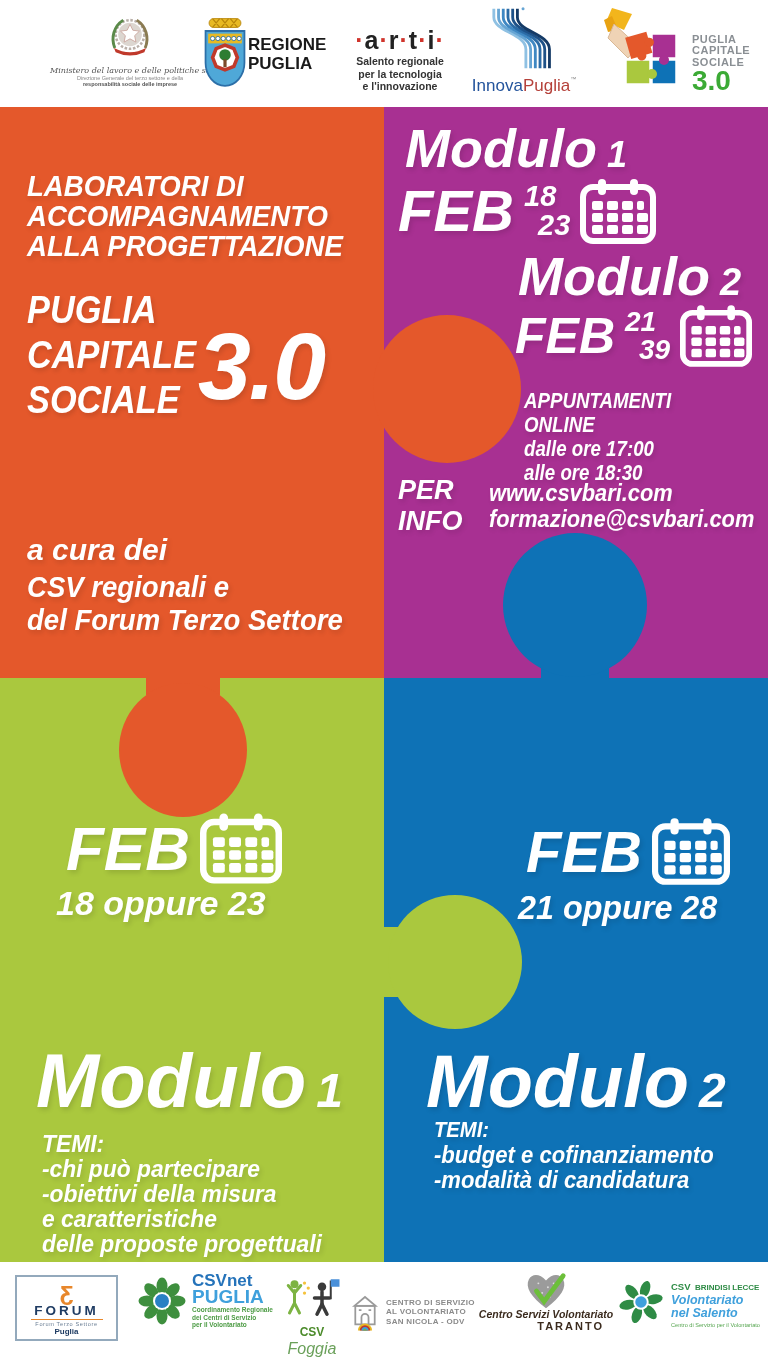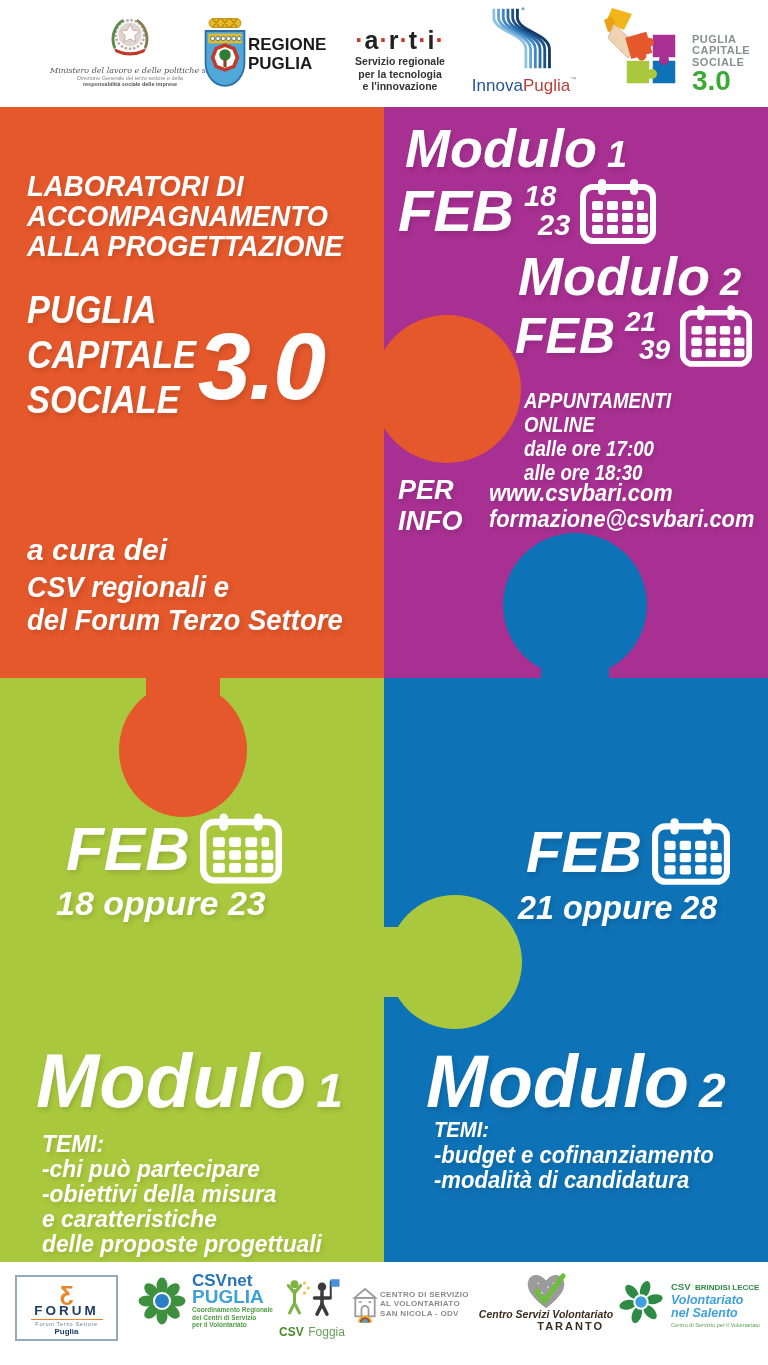--- a/index.html
+++ b/index.html
@@ -54,21 +54,21 @@
              align-items:center;justify-content:center;}
   .forum-mark{color:#E8872B;font-size:25px;line-height:23px;font-weight:bold;transform:scaleX(-1);}
   .forum-name{color:#1F3C63;font-size:13.5px;font-weight:bold;letter-spacing:3px;}
   .forum-line{width:72px;height:1px;background:#E8872B;margin:1px 0;}
   .forum-sub{color:#6B7F95;font-size:5.6px;letter-spacing:.6px;}
   .forum-reg{color:#1F3C63;font-size:8px;font-weight:bold;}
   .csvnet-brand{color:#2573BA;font-size:17px;font-weight:bold;line-height:13px;}
   .csvnet-reg{color:#3FA0DC;font-size:19px;font-weight:bold;line-height:19px;}
   .csvnet-sub{color:#4C9B44;font-size:6.5px;font-weight:bold;line-height:7.5px;}
   .fog-brand{color:#4C8B2B;font-size:12px;font-weight:bold;}
-  .fog-name{color:#6AA05A;font-size:12px;}
+  .fog-name{color:#6AA05A;font-size:16px;font-style:italic;}
   .sn-line{color:#8A8A8A;font-size:8px;font-weight:bold;line-height:9.5px;letter-spacing:.3px;}
   .tar-l1{color:#3B2B1E;font-size:10.5px;font-weight:bold;font-style:italic;}
   .tar-l2{color:#3B2B1E;font-size:11px;font-weight:bold;letter-spacing:2px;width:100%;text-align:right;padding-right:10px;box-sizing:border-box;}
   .sal-brand{color:#2E8B45;font-size:9.5px;font-weight:bold;}
   .sal-area{color:#2E8B45;font-size:8px;font-weight:bold;}
   .sal-blue{color:#3FA0DC;font-size:12.5px;font-weight:bold;font-style:italic;line-height:13px;}
   .sal-sub{color:#57A651;font-size:5.6px;margin-top:2px;}
 </style>
 </head>
 <body>
@@ -110,21 +110,21 @@
         <rect x="24.2" y="48" width="3.6" height="9" fill="#7B4A2B"></rect>
       </svg>
       <div>
         <div class="reg-name">REGIONE</div>
         <div class="reg-name">PUGLIA</div>
       </div>
     </div>
 
     <div class="logo" style="left:342px;top:26px;width:116px;text-align:center;">
       <div class="arti-brand"><span class="arti-dot">·</span><span>a</span><span class="arti-dot">·</span><span>r</span><span class="arti-dot">·</span><span>t</span><span class="arti-dot">·</span><span>i</span><span class="arti-dot">·</span></div>
-      <div class="arti-sub">Servizio regionale</div>
+      <div class="arti-sub">Salento regionale</div>
       <div class="arti-sub">per la tecnologia</div>
       <div class="arti-sub">e l'innovazione</div>
     </div>
 
     <div class="logo" style="left:468px;top:6px;width:112px;text-align:center;">
       <svg width="96" height="66" viewBox="0 0 100 70">
         <g fill="none" stroke-width="3">
           <path d="M18,3 v9 c0,15 34,17 34,34 v20" stroke="#8FC1E3"></path>
           <path d="M23,3 v9 c0,15 34,17 34,34 v20" stroke="#66A5D4"></path>
           <path d="M28,3 v9 c0,15 34,17 34,34 v20" stroke="#3F88C3"></path>
@@ -385,21 +385,21 @@
           <path d="M30,11 v10"></path>
             <path d="M24,16 h12"></path>
             <path d="M26,29 L30,21 L34,29"></path>
         </g>
         <path d="M37,2 v15" stroke="#3A3A3A" stroke-width="1.6"></path>
         <rect x="37" y="1" width="7" height="6" fill="#4A90D9"></rect>
       </svg>
       <div><span class="fog-brand">CSV</span> <span class="fog-name">Foggia</span></div>
     </div>
 
-    <div class="logo" style="left:350px;top:22px;display:flex;align-items:center;">
+    <div class="logo" style="left:350px;top:30px;display:flex;align-items:center;gap:6px;">
       <svg width="30" height="40" viewBox="0 0 34 42">
         <g fill="none" stroke="#9A9A9A" stroke-width="2">
           <path d="M5,14 L17,4 L29,14 Z"></path>
           <rect x="6" y="14" width="22" height="21"></rect>
           <path d="M13,35 v-8 a4,4 0 0 1 8,0 v8"></path>
           <path d="M10,19 h3 M21,19 h3"></path>
         </g>
         <path d="M9,42 a8,8 0 0 1 16,0 Z" fill="#E8B923"></path>
         <path d="M11,42 a6,6 0 0 1 12,0 Z" fill="#C0392B"></path>
         <path d="M13,42 a4,4 0 0 1 8,0 Z" fill="#3FA0DC"></path>

